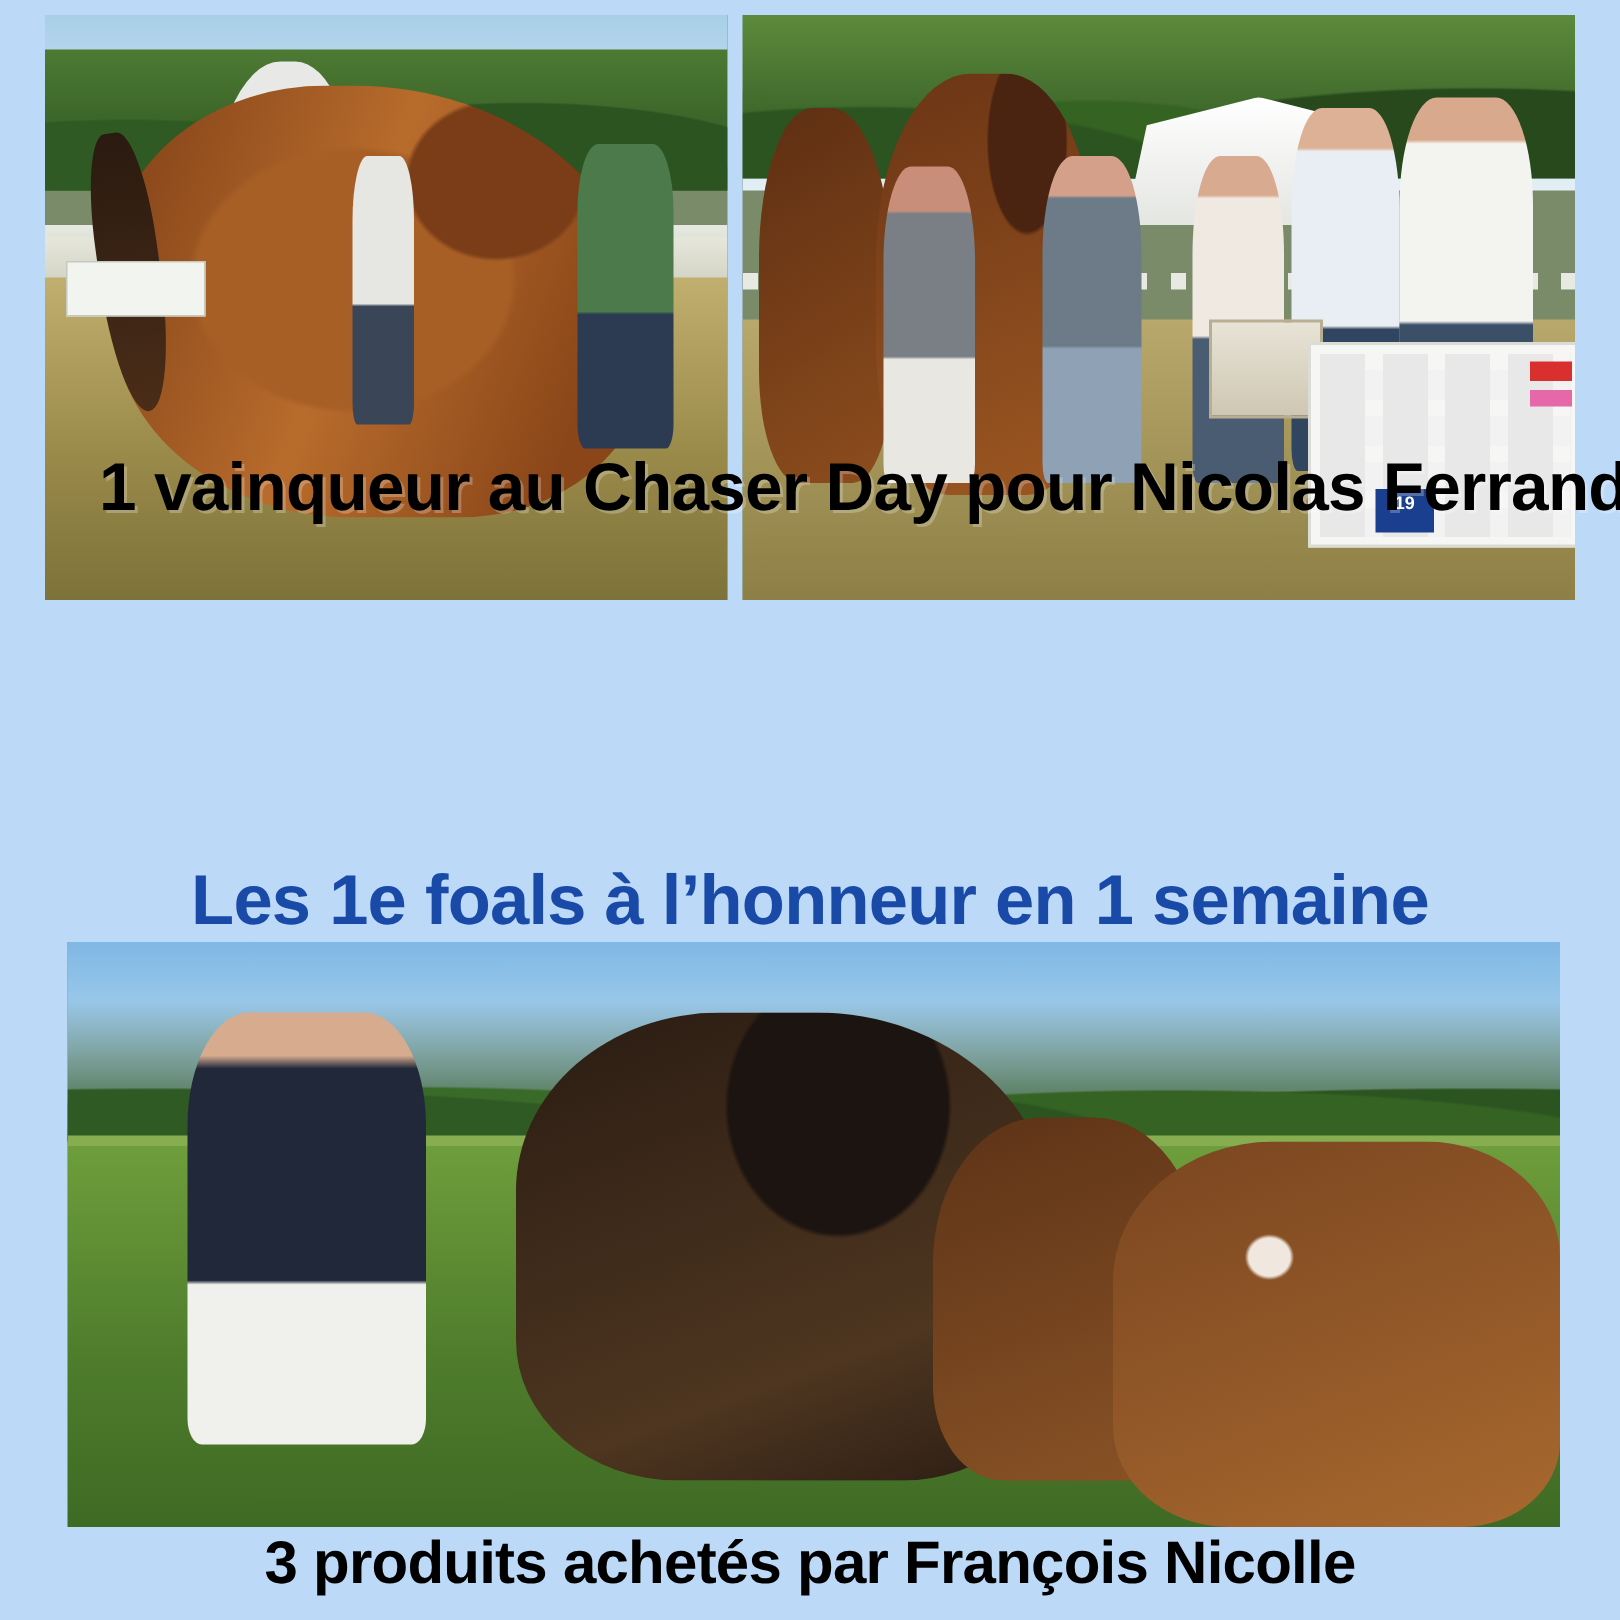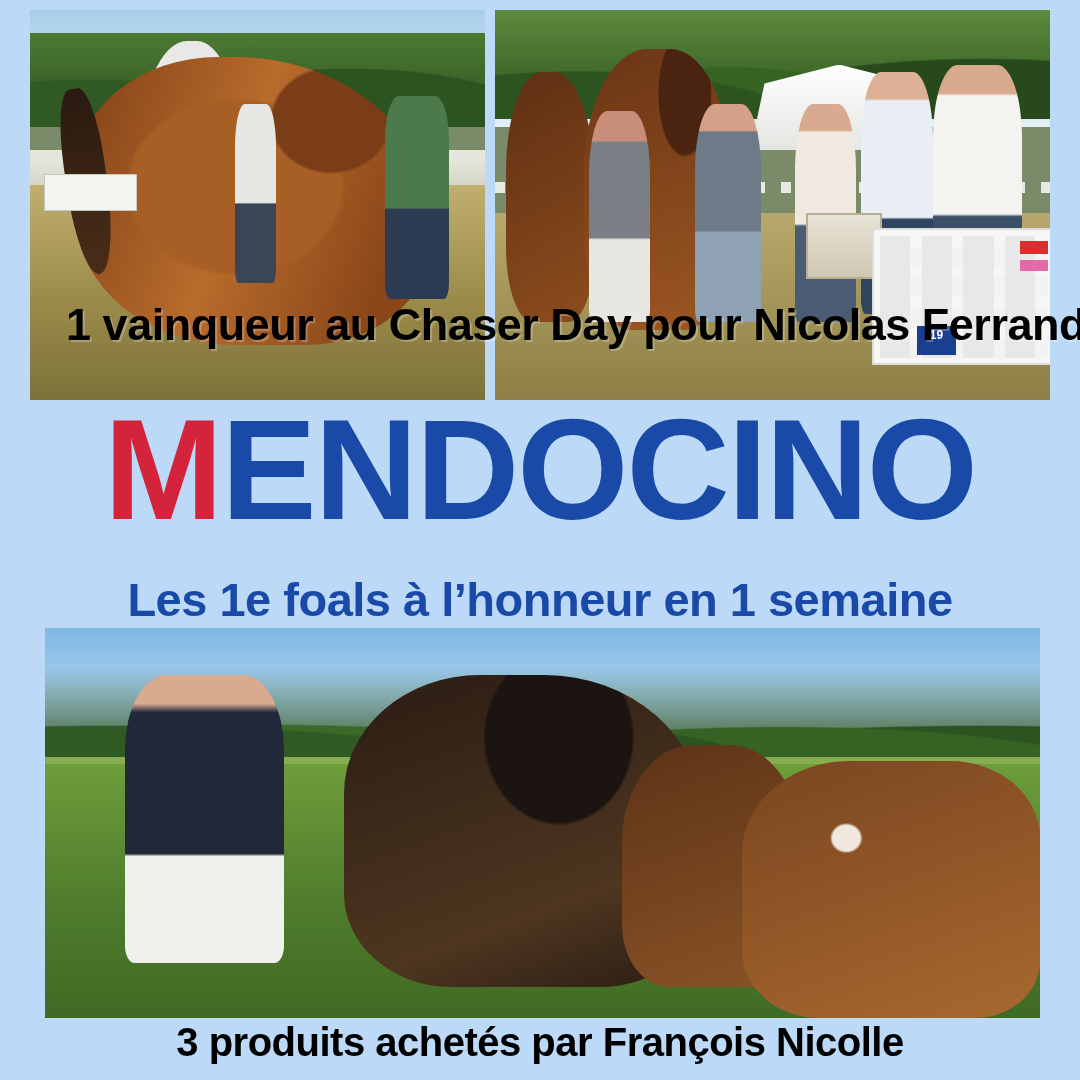--- a/index.html
+++ b/index.html
@@ -261,21 +261,20 @@
       <div class="logos"></div>
       <div class="red"></div>
       <div class="pink"></div>
       <div class="blue"></div>
       <div class="num">19</div>
     </div>
   </div>
 
   <div class="txt" id="headline-top">1 vainqueur au Chaser Day pour Nicolas Ferrand</div>
 
-  <div class="txt" id="title-main"><span class="m">M</span><span>ENDOCINO</span></div>
 
   <div class="txt" id="subtitle">Les 1e foals à l’honneur en 1 semaine</div>
 
   <div class="photo" id="photo-bottom">
     <div class="sky"></div>
     <div class="treeline"></div>
     <div class="ground"></div>
     <div class="field-line"></div>
     <div class="man"></div>
     <div class="mare"></div>

